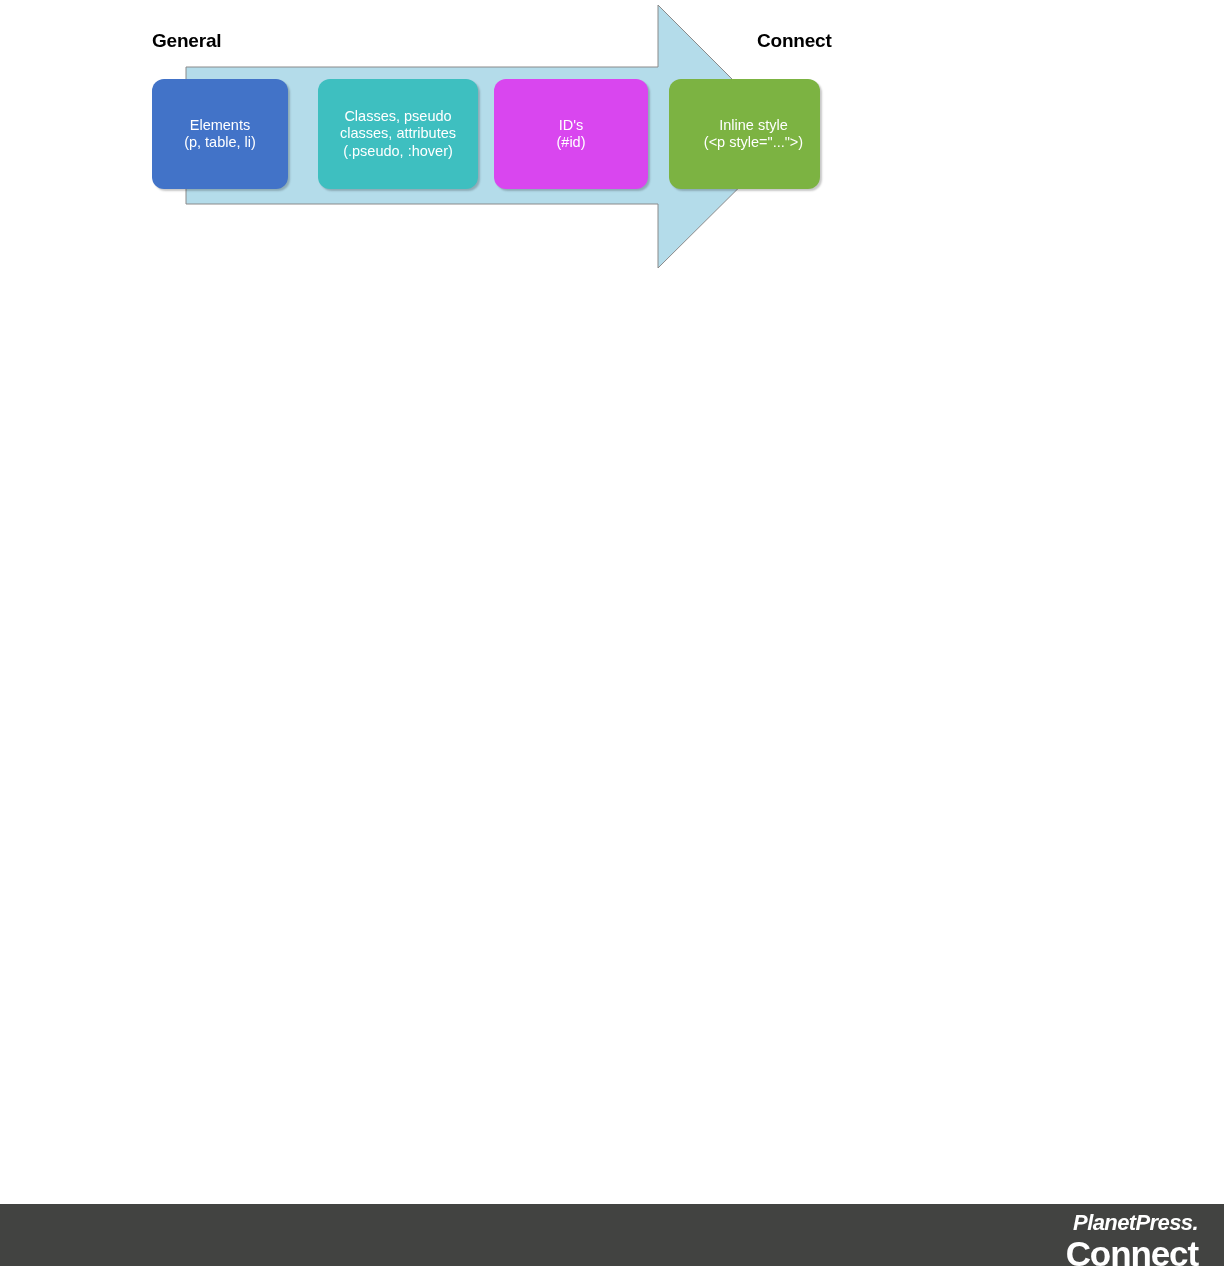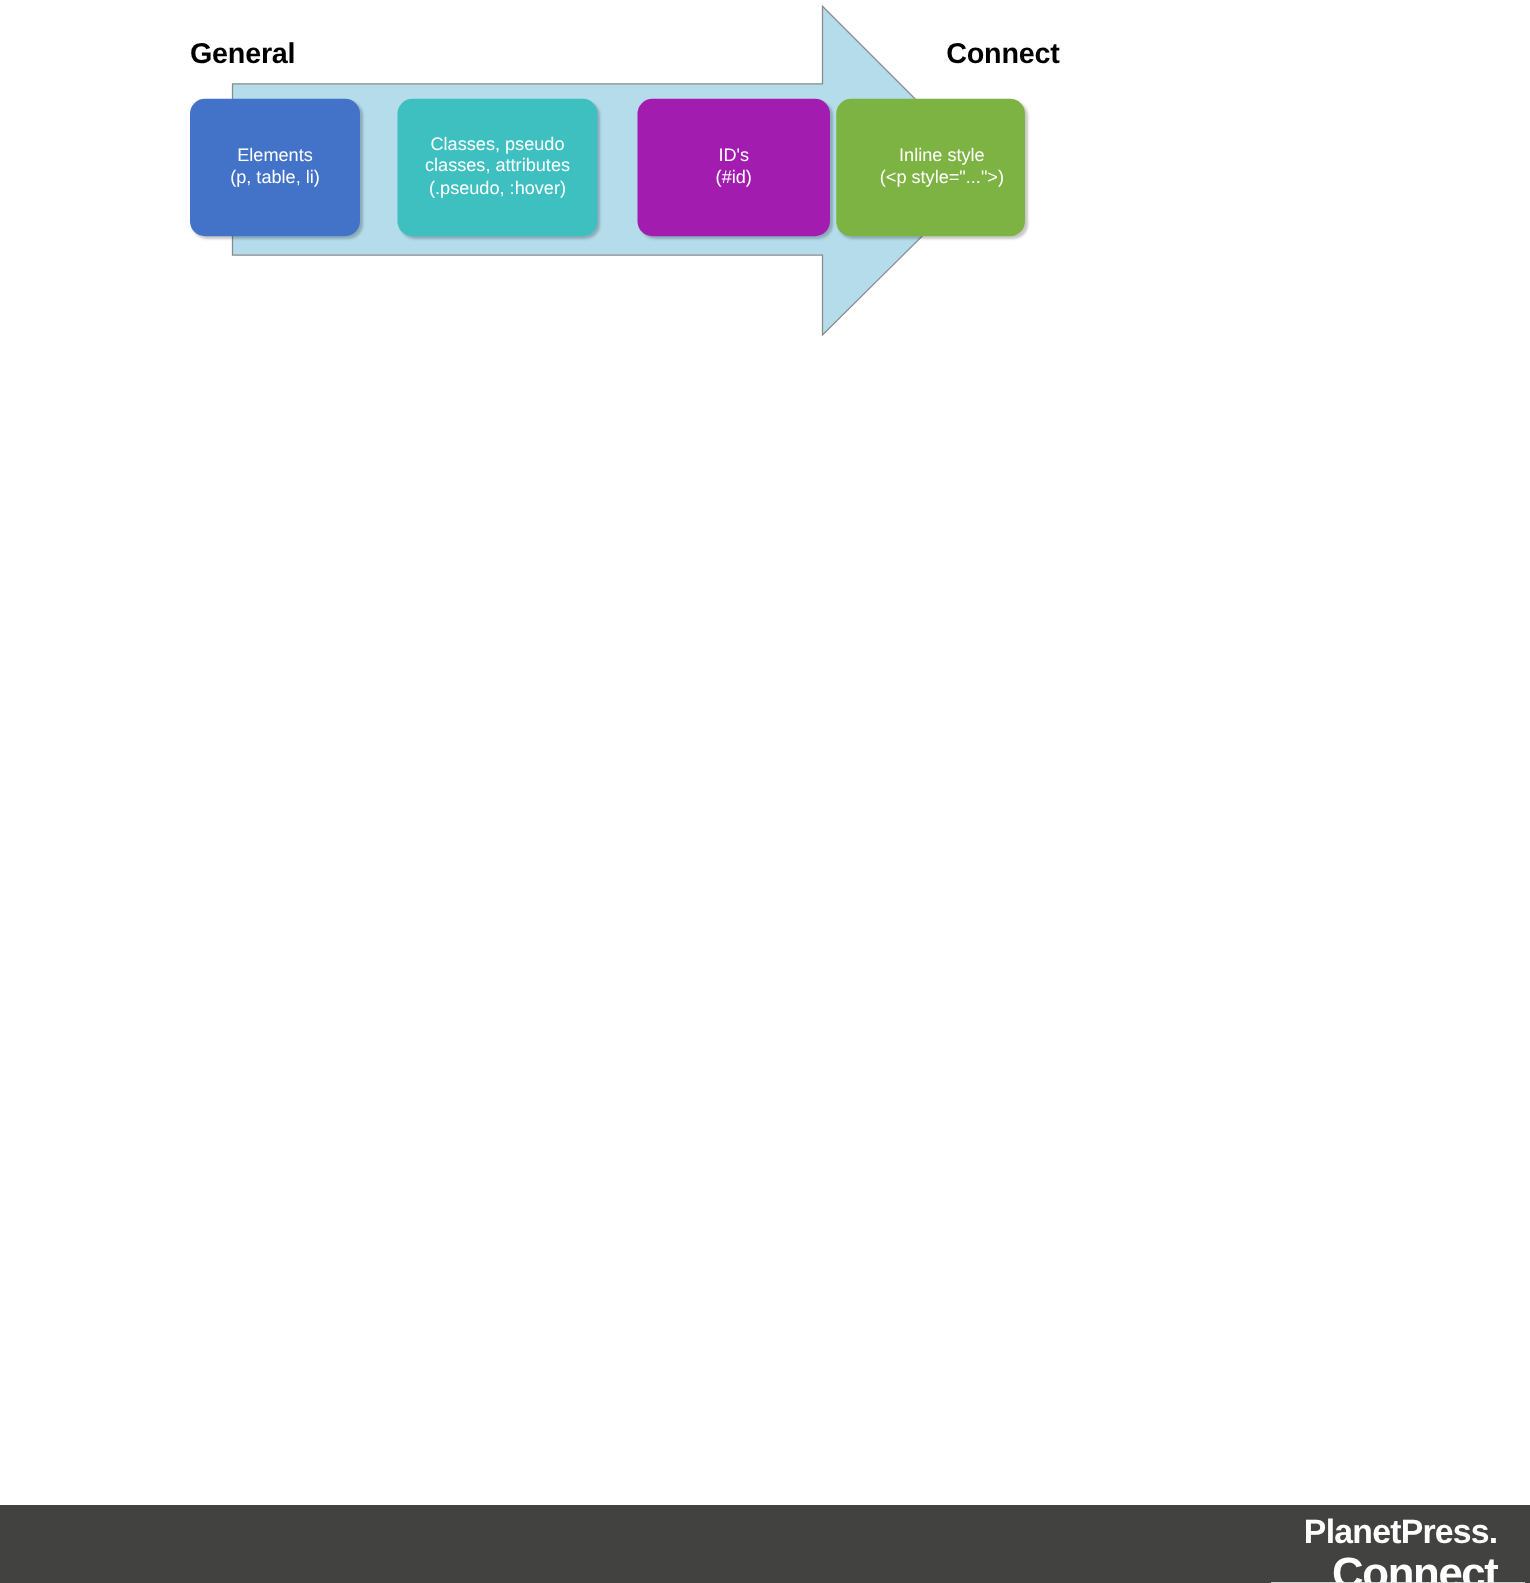--- a/index.html
+++ b/index.html
@@ -30,21 +30,21 @@
     position: absolute;
     left: 0;
     top: 0;
     width: 1224px;
     height: 300px;
   }
 
   
   .axis-label {
     position: absolute;
-    font-size: 23px;
+    font-size: 19px;
     font-weight: bold;
     color: #000000;
     letter-spacing: -0.2px;
     white-space: nowrap;
     line-height: 1;
   }
   #label-general { left: 152px; top: 31px; }
   #label-specific { left: 757px; top: 31px; }
 
   
@@ -87,23 +87,24 @@
   #brand-lockup {
     position: absolute;
     right: 26px;
     top: 8px;
     text-align: right;
     color: #ffffff;
     line-height: 1;
   }
   #brand-line-1 {
     display: block;
-    font-size: 27px;
+    font-size: 22px;
     font-weight: bold;
     letter-spacing: -0.6px;
+    font-style: italic;
   }
   #brand-line-2 {
     display: block;
     font-size: 35px;
     font-weight: bold;
     letter-spacing: -1.1px;
     margin-top: 2px;
   }
 </style>
 </head>
@@ -127,21 +128,21 @@
   </div>
 
   <div class="stage-box" id="stage-1" style="background-color: rgb(62, 191, 192); justify-content: center;">
     <span class="stage-text">
       <span class="stage-line">Classes, pseudo</span>
       <span class="stage-line">classes, attributes</span>
       <span class="stage-line">(.pseudo, :hover)</span>
     </span>
   </div>
 
-  <div class="stage-box" id="stage-2" style="background-color: #a21caf; margin-left: 16px;">
+  <div class="stage-box" id="stage-2" style="background-color: #d946ef;">
     <span class="stage-text">
       <span class="stage-line">ID's</span>
       <span class="stage-line">(#id)</span>
     </span>
   </div>
 
   <div class="stage-box" id="stage-3" style="background-color: rgb(124, 179, 66); padding-left: 24px;">
     <span class="stage-text">
       <span class="stage-line">Inline style</span>
       <span class="stage-line">(&lt;p style="..."&gt;)</span>

